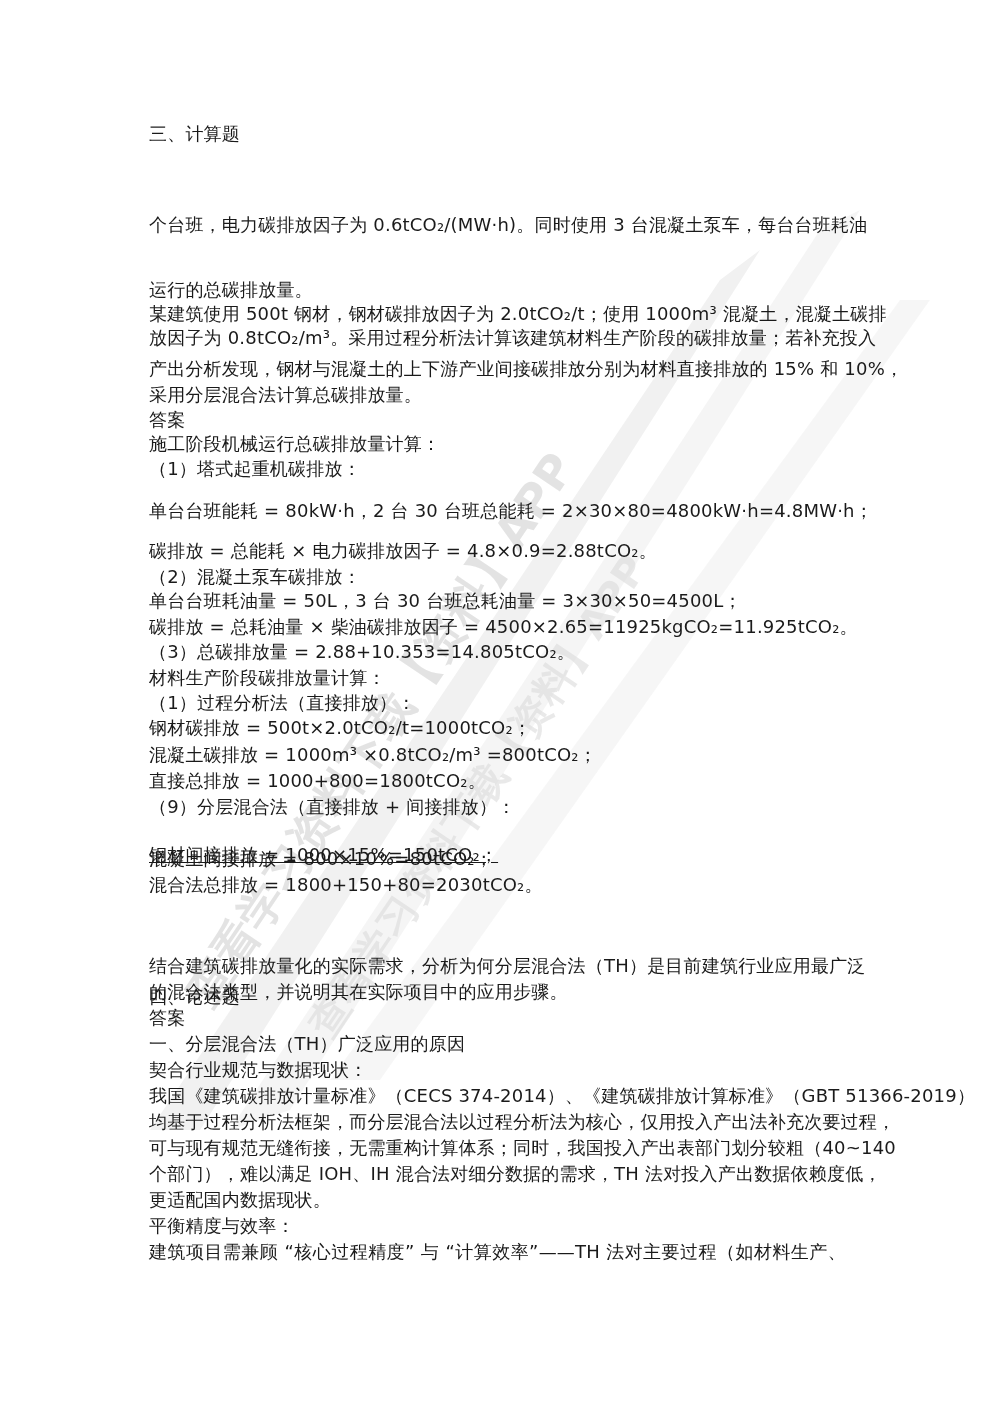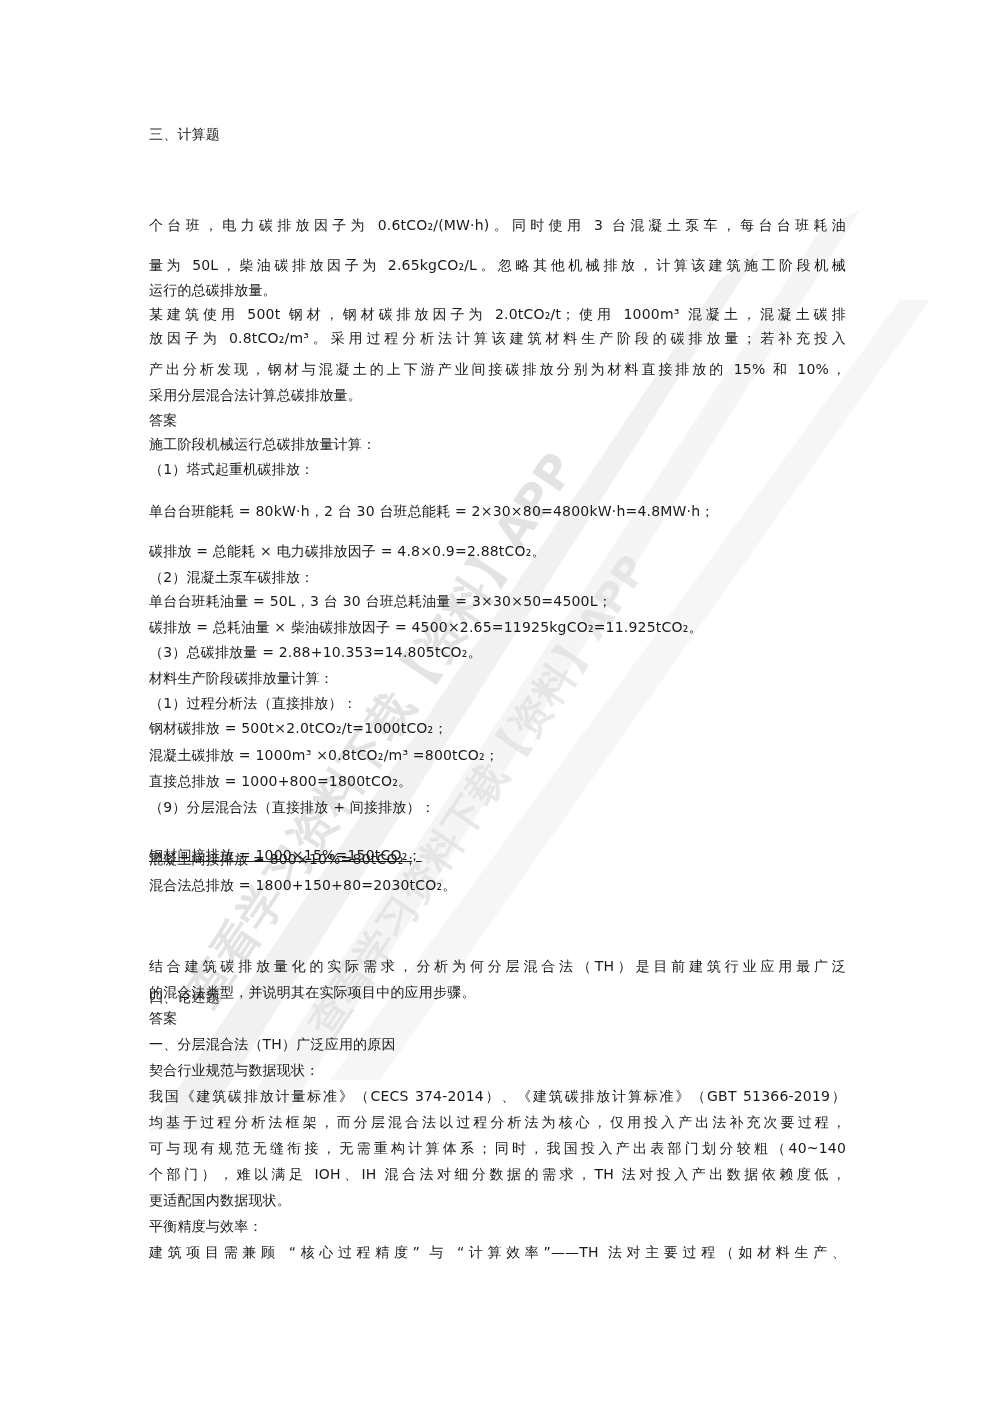--- a/index.html
+++ b/index.html
@@ -1,41 +1,40 @@
 <!DOCTYPE html>
 <html><head>
 <meta charset="utf-8">
 <style>
   html, body { margin: 0; padding: 0; background: #ffffff; }
   body { width: 993px; height: 1404px; position: relative; overflow: hidden;
          font-family: "DejaVu Sans", "Liberation Sans", sans-serif; color: #1a1a1a; }
   .page { position: absolute; left: 0; top: 0; width: 993px; height: 1404px; }
   .watermark { position: absolute; left: 0; top: 0; width: 993px; height: 1404px; pointer-events: none; }
-  .line { position: absolute; left: 149px; font-size: 14px; line-height: 20px; white-space: nowrap; letter-spacing: 0.2px; }
+  .line { position: absolute; left: 149px; font-size: 18px; line-height: 20px; white-space: nowrap; letter-spacing: 0.2px; }
   .justify { width: 697px; text-align: justify; text-align-last: justify; }
 </style>
 </head>
 <body>
 
 <div class="page">
 
   <svg class="watermark" viewBox="0 0 993 1404">
     <g opacity="0.55">
       <path d="M150 1130 L720 280 L760 250 L200 1130 Z" fill="#e6e6e6"></path>
       <path d="M230 1130 L820 230 L860 210 L290 1110 Z" fill="#ededed"></path>
       <path d="M330 1080 L900 300 L930 300 L380 1080 Z" fill="#f0f0f0"></path>
     </g>
     <text x="0" y="0" transform="translate(210,1010) rotate(-56)" font-size="46" font-weight="bold" fill="#d8d8d8" opacity="0.7" font-family="DejaVu Sans, sans-serif">查看学习资料下载【资料】APP</text>
     <text x="0" y="0" transform="translate(330,1040) rotate(-56)" font-size="40" font-weight="bold" fill="#dcdcdc" opacity="0.6" font-family="DejaVu Sans, sans-serif">查看学习资料下载【资料】APP</text>
   </svg>
 
   <div class="line" style="top:124px;">三、计算题</div>
 
   <div class="line justify" style="top:215px;">个台班，电力碳排放因子为 0.6tCO₂/(MW·h)。同时使用 3 台混凝土泵车，每台台班耗油</div>
-  <div class="line justify" style="top:255px;">量为 50L，柴油碳排放因子为 2.65kgCO₂/L。忽略其他机械排放，计算该建筑施工阶段机械</div>
   <div class="line" style="top:280px;">运行的总碳排放量。</div>
   <div class="line justify" style="top:304px;">某建筑使用 500t 钢材，钢材碳排放因子为 2.0tCO₂/t；使用 1000m³ 混凝土，混凝土碳排</div>
   <div class="line justify" style="top:328px;">放因子为 0.8tCO₂/m³。采用过程分析法计算该建筑材料生产阶段的碳排放量；若补充投入</div>
   <div class="line justify" style="top:359px;">产出分析发现，钢材与混凝土的上下游产业间接碳排放分别为材料直接排放的 15% 和 10%，</div>
   <div class="line" style="top:385px;">采用分层混合法计算总碳排放量。</div>
 
   <div class="line" style="top:410px;">答案</div>
   <div class="line" style="top:434px;">施工阶段机械运行总碳排放量计算：</div>
   <div class="line" style="top:459px;">（1）塔式起重机碳排放：</div>
   <div class="line" style="top:501px;">单台台班能耗 = 80kW·h，2 台 30 台班总能耗 = 2×30×80=4800kW·h=4.8MW·h；</div>

